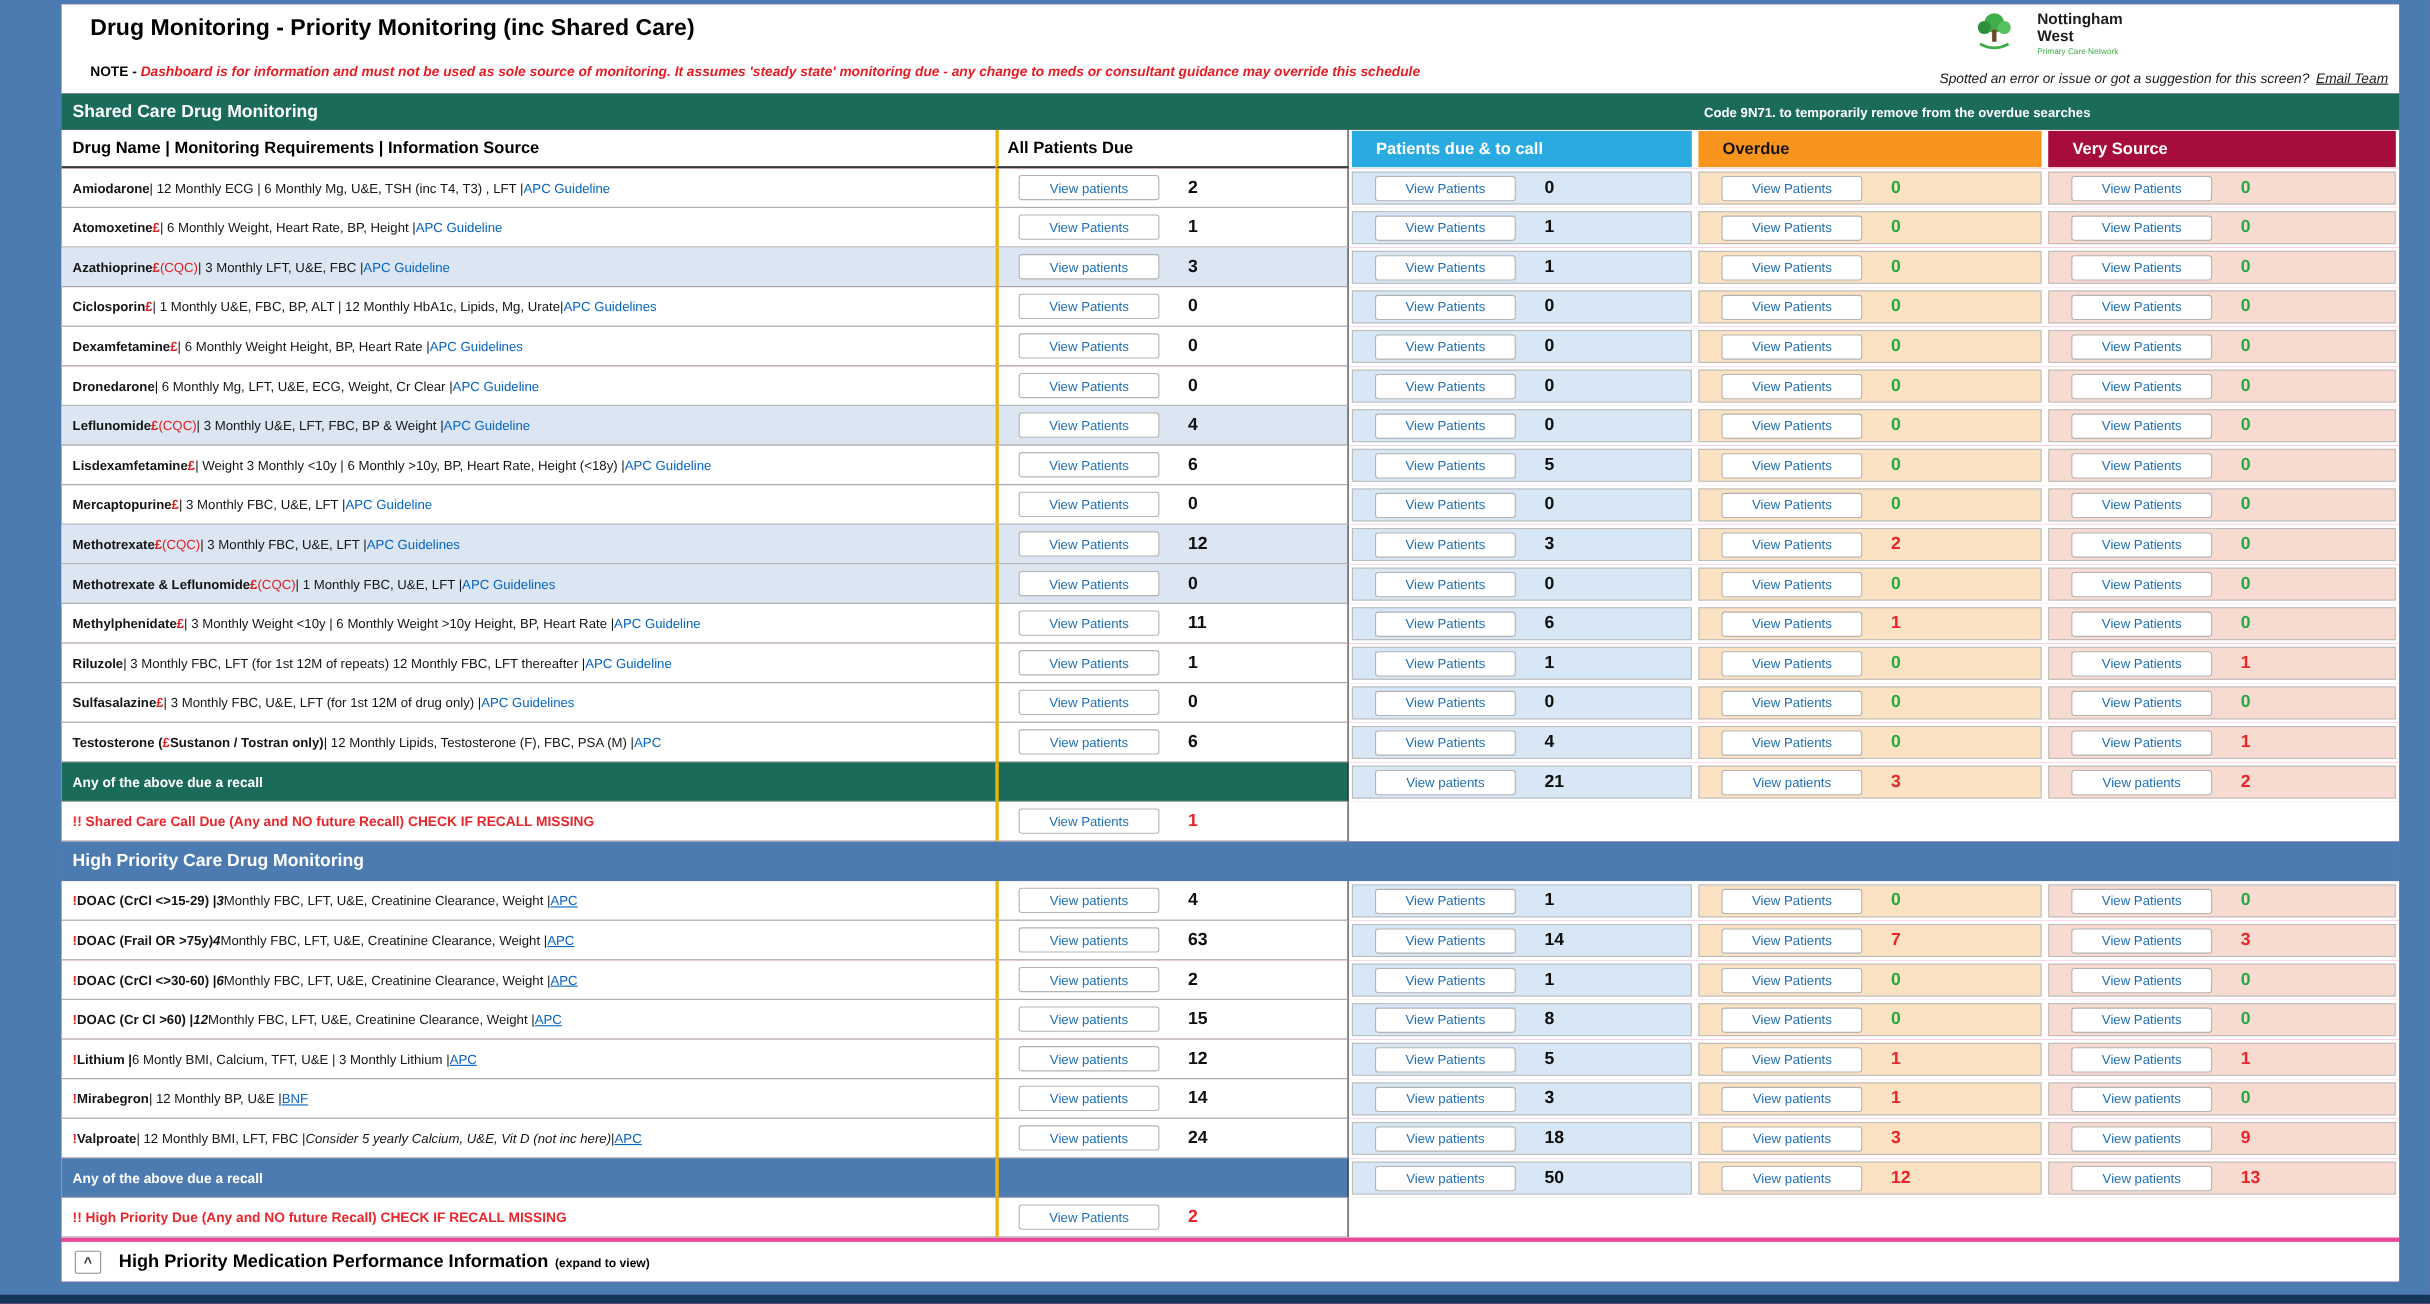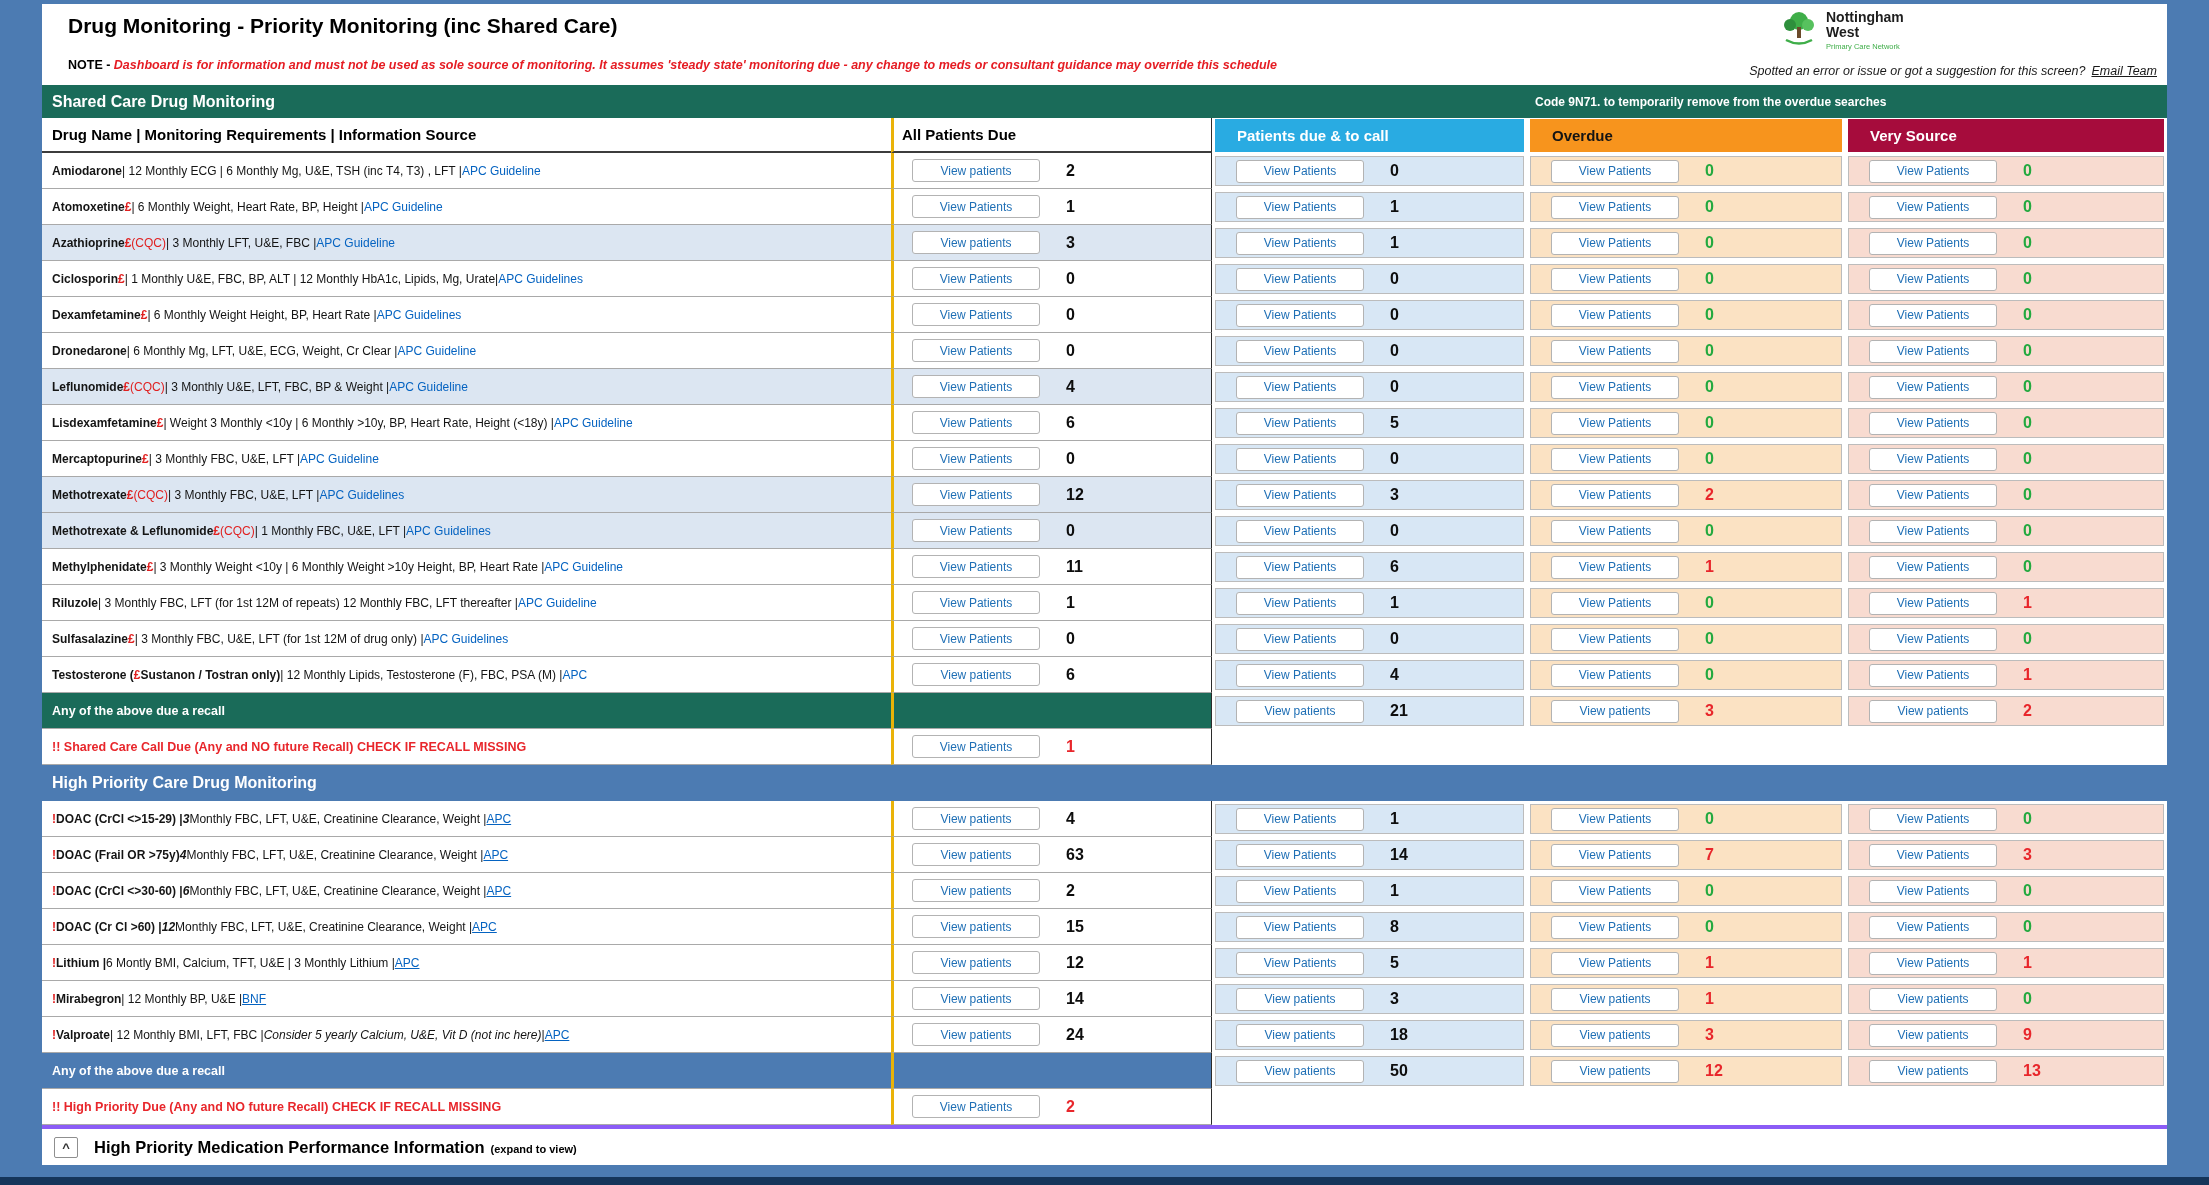--- a/index.html
+++ b/index.html
@@ -1,27 +1,27 @@
 <!DOCTYPE html>
 <html style="--page-bg: #4c7bb2; --teal: #1a6b59; --cyan: #29abe2; --orange: #f7941d; --maroon: #a60c3c; --cell-blue: #d8e7f5; --cell-orange: #fbe2c3; --cell-pink: #f8dbd0; --highlight-row: #dce6f2; --link: #0563c1; --button-text: #1f6fb5; --alert-red: #e8262b; --ok-green: #23a93f; --note-red: #e51c23;"><head>
 <meta charset="utf-8">
 <style>
   *{margin:0;padding:0;box-sizing:border-box}
   html,body{width:2209px;height:1185px}
   body{background:var(--page-bg,#4c7bb2);font-family:"Liberation Sans",sans-serif;position:relative;overflow:hidden}
   #screen{position:absolute;inset:0}
-  .content{position:absolute;left:42px;top:4px;width:2125px;background:#8b5cf6}
+  .content{position:absolute;left:56px;top:4px;width:2125px;background:#ec4899}
 
   
   .top{height:81px;position:relative;background:#fff}
   .page-title{position:absolute;left:26px;top:10px;font-size:21px;font-weight:bold;color:#000}
   .note{position:absolute;left:26px;top:54px;font-size:12.5px;white-space:nowrap;color:#000}
   .note b{color:#000;font-weight:bold}
   .note-red{color:var(--note-red,#e51c23);font-weight:bold;font-style:italic}
-  .logo{position:absolute;left:1737px;top:6px;display:flex;align-items:flex-start;gap:7px}
+  .logo{position:absolute;left:1737px;top:6px;display:flex;align-items:flex-start;gap:19px}
   .logo-text{display:flex;flex-direction:column}
   .logo-name{font-size:14px;font-weight:bold;color:#1d1d1d;line-height:15px}
   .logo-sub{font-size:7.5px;color:#3fae49;margin-top:2px}
   .feedback{position:absolute;right:10px;top:60px;font-size:12.5px;font-style:italic;color:#1a1a1a}
   .email-link{text-decoration:underline;cursor:pointer;margin-left:6px}
 
   
   .teal-bar{height:33px;background:var(--teal,#1a6b59);position:relative;display:flex;align-items:center}
   .teal-title{color:#fff;font-weight:bold;font-size:16px;margin-left:10px}
   .teal-code{position:absolute;left:1493px;color:#fff;font-weight:bold;font-size:12px}

